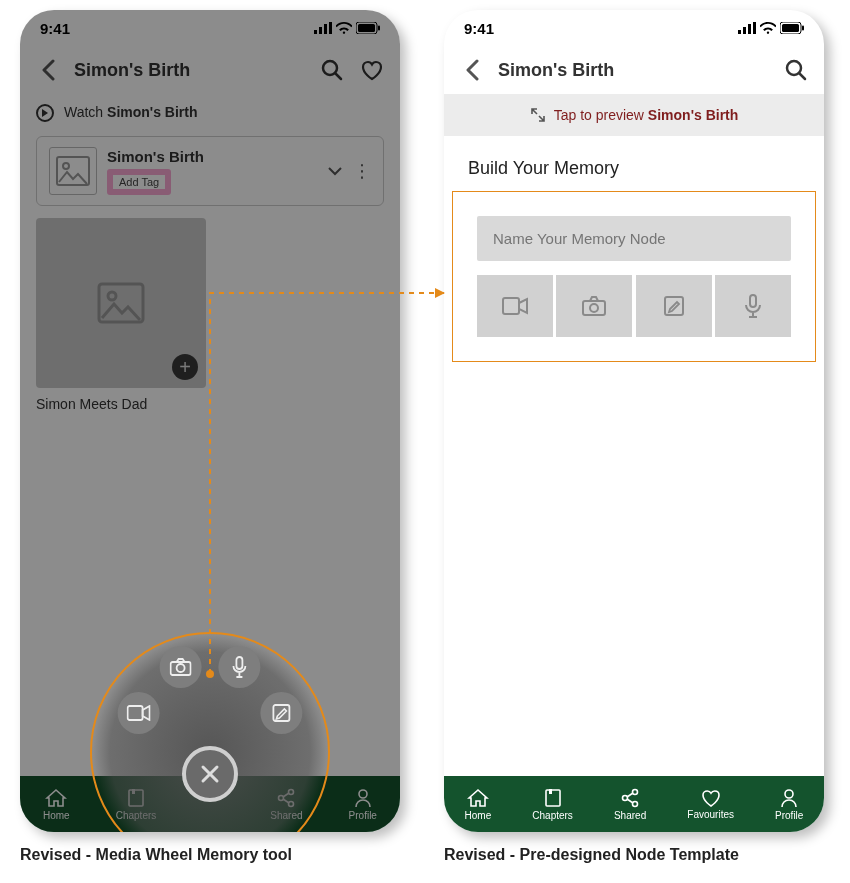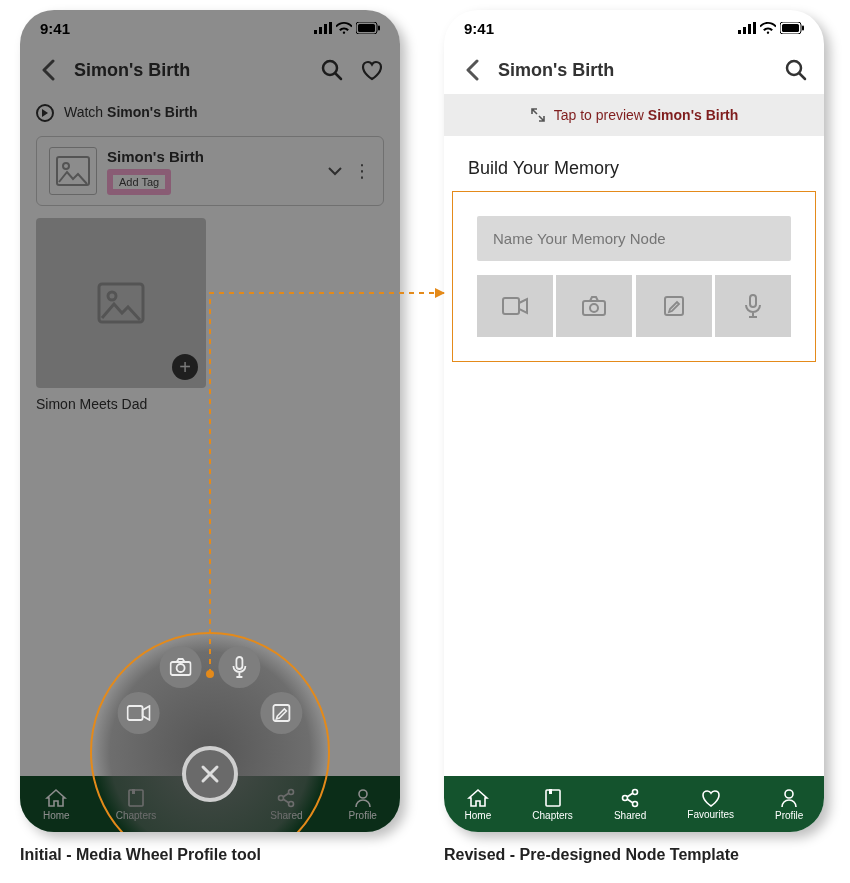--- a/index.html
+++ b/index.html
@@ -353,21 +353,21 @@
               <circle cx="10" cy="6" r="4" fill="none" stroke="#fff" stroke-width="1.6"></circle>
               <path d="M3 19c0-4 3-7 7-7s7 3 7 7" fill="none" stroke="#fff" stroke-width="1.6"></path>
             </svg>
           <span>Profile</span>
         </div>
       </div>
 
     </div>
   </div>
 
-  <div class="caption left-c">Initial - Media Wheel Profile tool</div>
+  <div class="caption left-c">Revised - Media Wheel Memory tool</div>
   <div class="caption right-c">Revised - Pre-designed Node Template</div>
 
   <svg class="connector" viewBox="0 0 850 883">
     <circle cx="210" cy="674" r="4" fill="#e48a1a"></circle>
     <path d="M210 674 V 293 H 445" fill="none" stroke="#e48a1a" stroke-width="2" stroke-dasharray="5 5"></path>
     <path d="M445 293 l-10 -5 v10 z" fill="#e48a1a"></path>
   </svg>
 
 </div>
 

